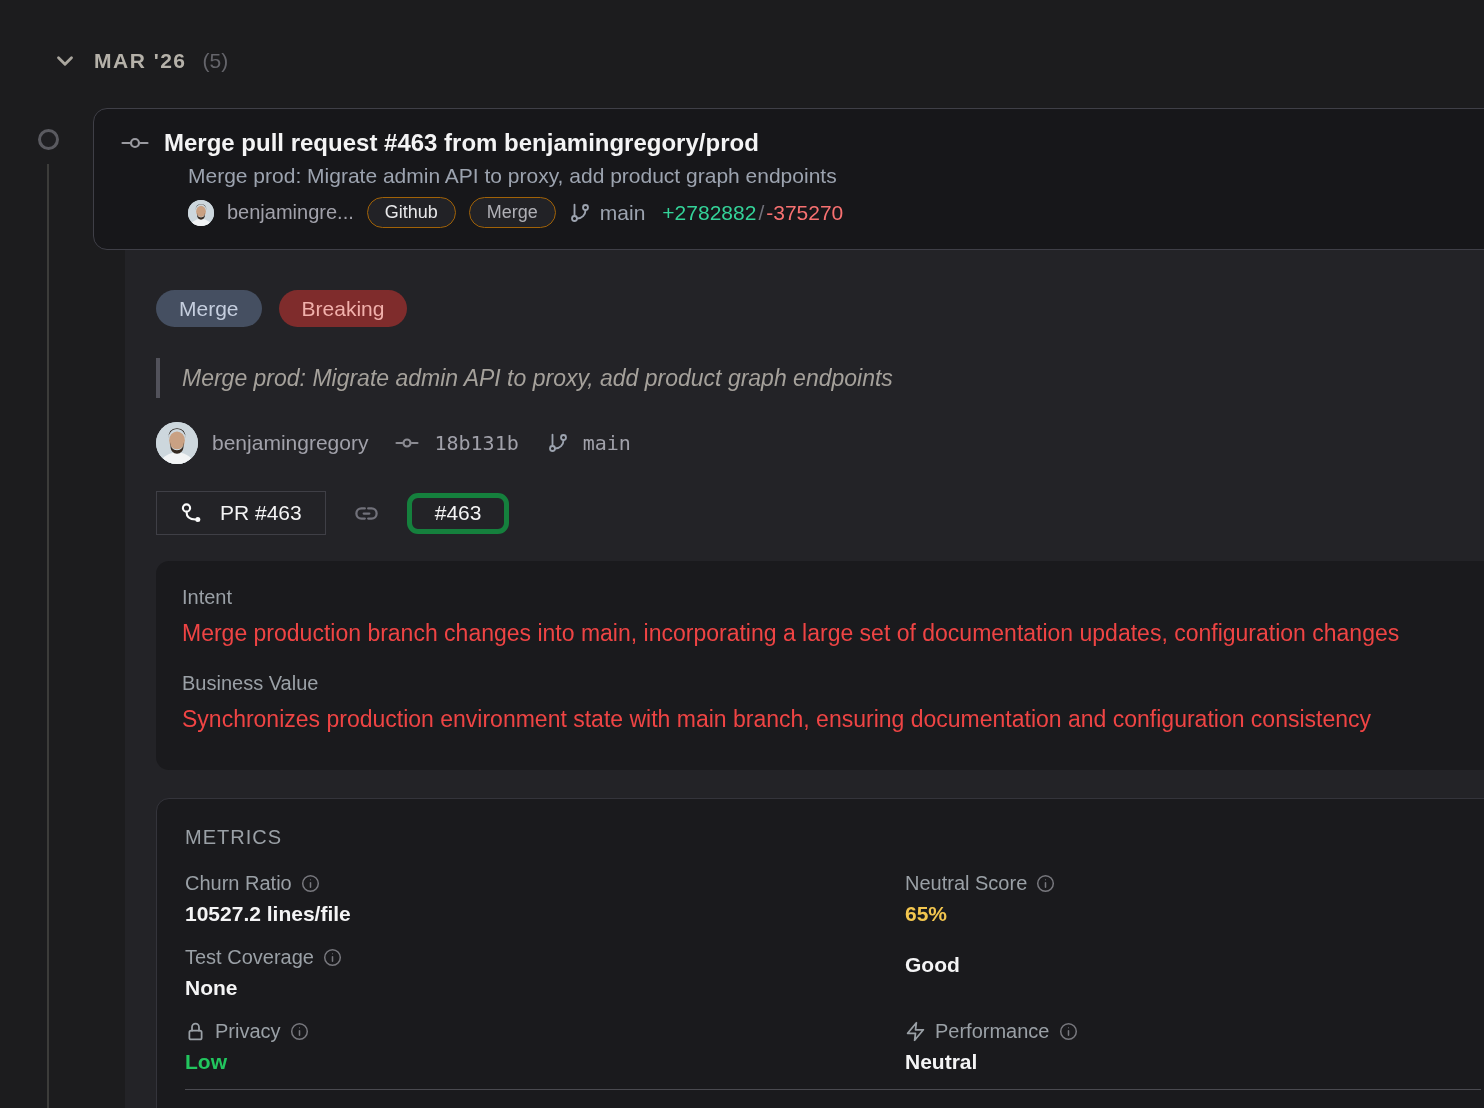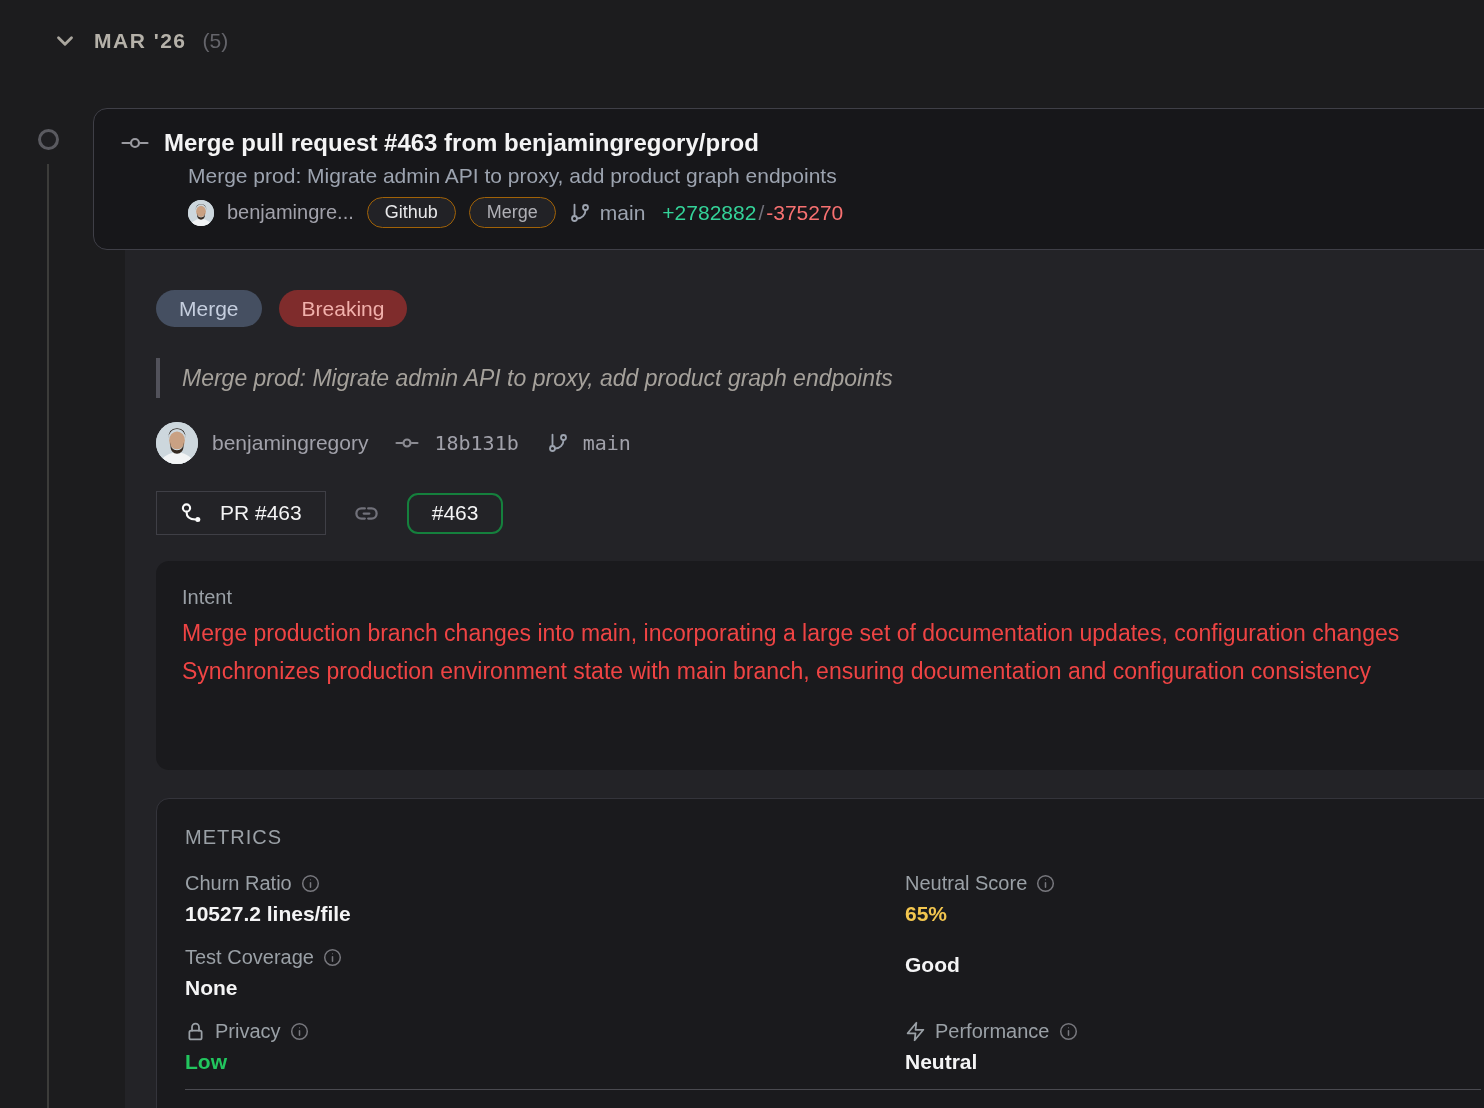--- a/index.html
+++ b/index.html
@@ -6,21 +6,21 @@
   html,body { width:1484px; height:1108px; }
   body {
     position:relative; overflow:hidden;
     background:#1c1c1e;
     font-family:"Liberation Sans", sans-serif;
     color:#f4f4f5;
   }
   svg { display:block; }
 
   
-  .month-header { position:absolute; left:52px; top:28px; display:flex; align-items:center; gap:16px; }
+  .month-header { position:absolute; left:52px; top:48px; display:flex; align-items:center; gap:16px; }
   .chev { width:26px; height:26px; color:#aaa69e; cursor:pointer; }
   .month-label { font-size:21px; font-weight:700; color:#b5b1a9; letter-spacing:1.5px; }
   .month-count { font-size:21px; color:#64646a; }
 
   
   .timeline-dot { position:absolute; left:38px; top:129px; width:21px; height:21px;
                   border-radius:50%; border:3.5px solid #5a5a60; background:#1f1f22; }
   .timeline-line { position:absolute; left:47px; top:164px; width:2px; bottom:0; background:#3c3c3a; }
 
   
@@ -65,21 +65,21 @@
   .mono { font-family:"DejaVu Sans Mono", monospace; font-size:20px; color:#a1a1aa; }
   .author-row .branch-icon { margin-left:14px; }
 
   .pr-row { margin-top:27px; display:flex; align-items:center; gap:27px; }
   .pr-btn { height:44px; display:flex; align-items:center; gap:17px; padding:0 23px;
             border:1px solid #3f3f46; border-radius:0; background:transparent;
             color:#f4f4f5; font-size:21px; cursor:pointer; font-family:inherit; }
   .pr-icon { width:23px; height:23px; color:#fafafa; }
   .link-icon { width:27px; height:27px; color:#71717a; }
   .issue-btn { height:41px; display:flex; align-items:center; padding:0 23px;
-               border:2px solid #15803d; border-radius:11px; background:transparent;
+               border:5px solid #15803d; border-radius:11px; background:transparent;
                color:#f4f4f5; font-size:21px; cursor:pointer; font-family:inherit; }
 
   .intent-panel { margin-top:26px; background:#1a1a1d; border-radius:13px;
                   padding:25px 26px; height:209px; overflow:hidden; }
   .section-label { font-size:20px; color:#9aa0a6; }
   .section-text { margin-top:11px; font-size:23px; color:#ef4444; white-space:nowrap; }
   .section-gap { margin-top:25px; }
 
   .metrics-panel { margin-top:28px; background:#1a1a1d; border:1px solid #34343b;
                    border-radius:13px; padding:27px 28px; height:370px; overflow:hidden; }
@@ -196,20 +196,21 @@
         <path d="M13.5 7.5h3a4.5 4.5 0 0 1 0 9h-3"></path>
       </svg>
     <button class="issue-btn">
       <span>#463</span>
     </button>
   </div>
 
   <div class="intent-panel">
     <div class="section-label">Intent</div>
     <div class="section-text">Merge production branch changes into main, incorporating a large set of documentation updates, configuration changes</div>
+    <div class="section-label section-gap">Business Value</div>
     <div class="section-text">Synchronizes production environment state with main branch, ensuring documentation and configuration consistency</div>
   </div>
 
   <div class="metrics-panel">
     <div class="metrics-title">METRICS</div>
     <div class="metrics-grid">
 
       <div>
         <div class="metric-label-row">
           <span class="metric-label">Churn Ratio</span>

